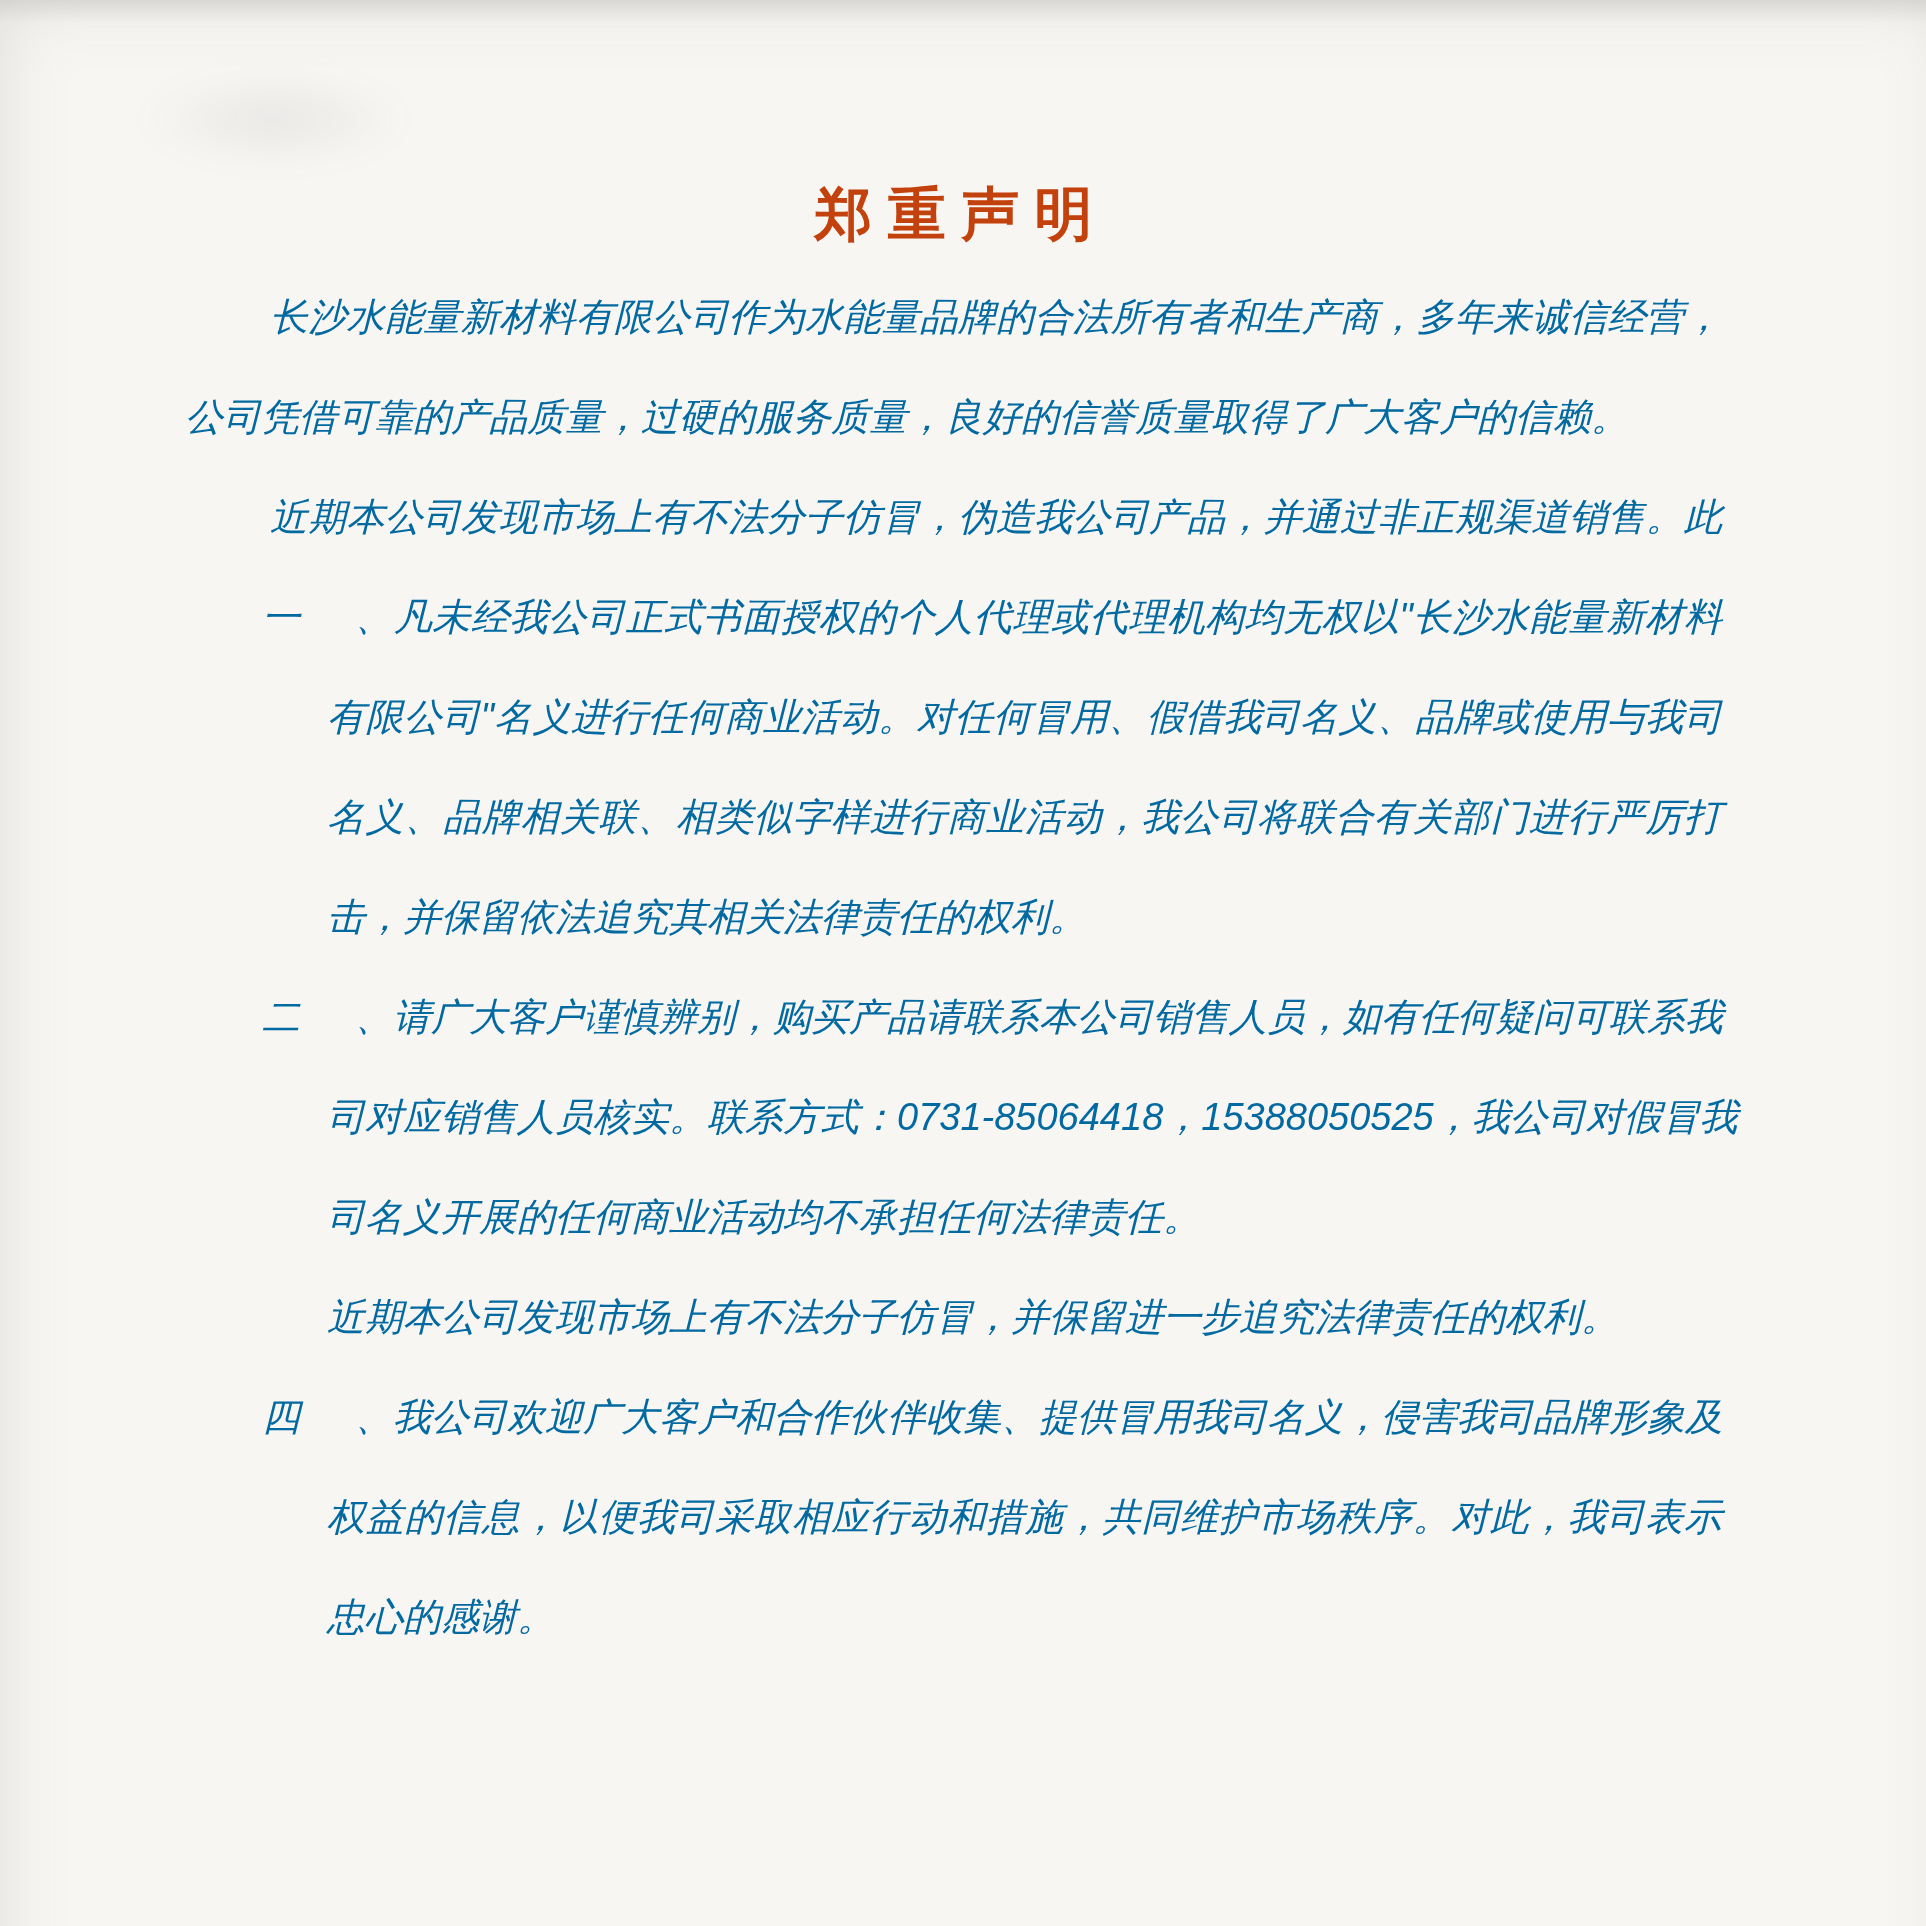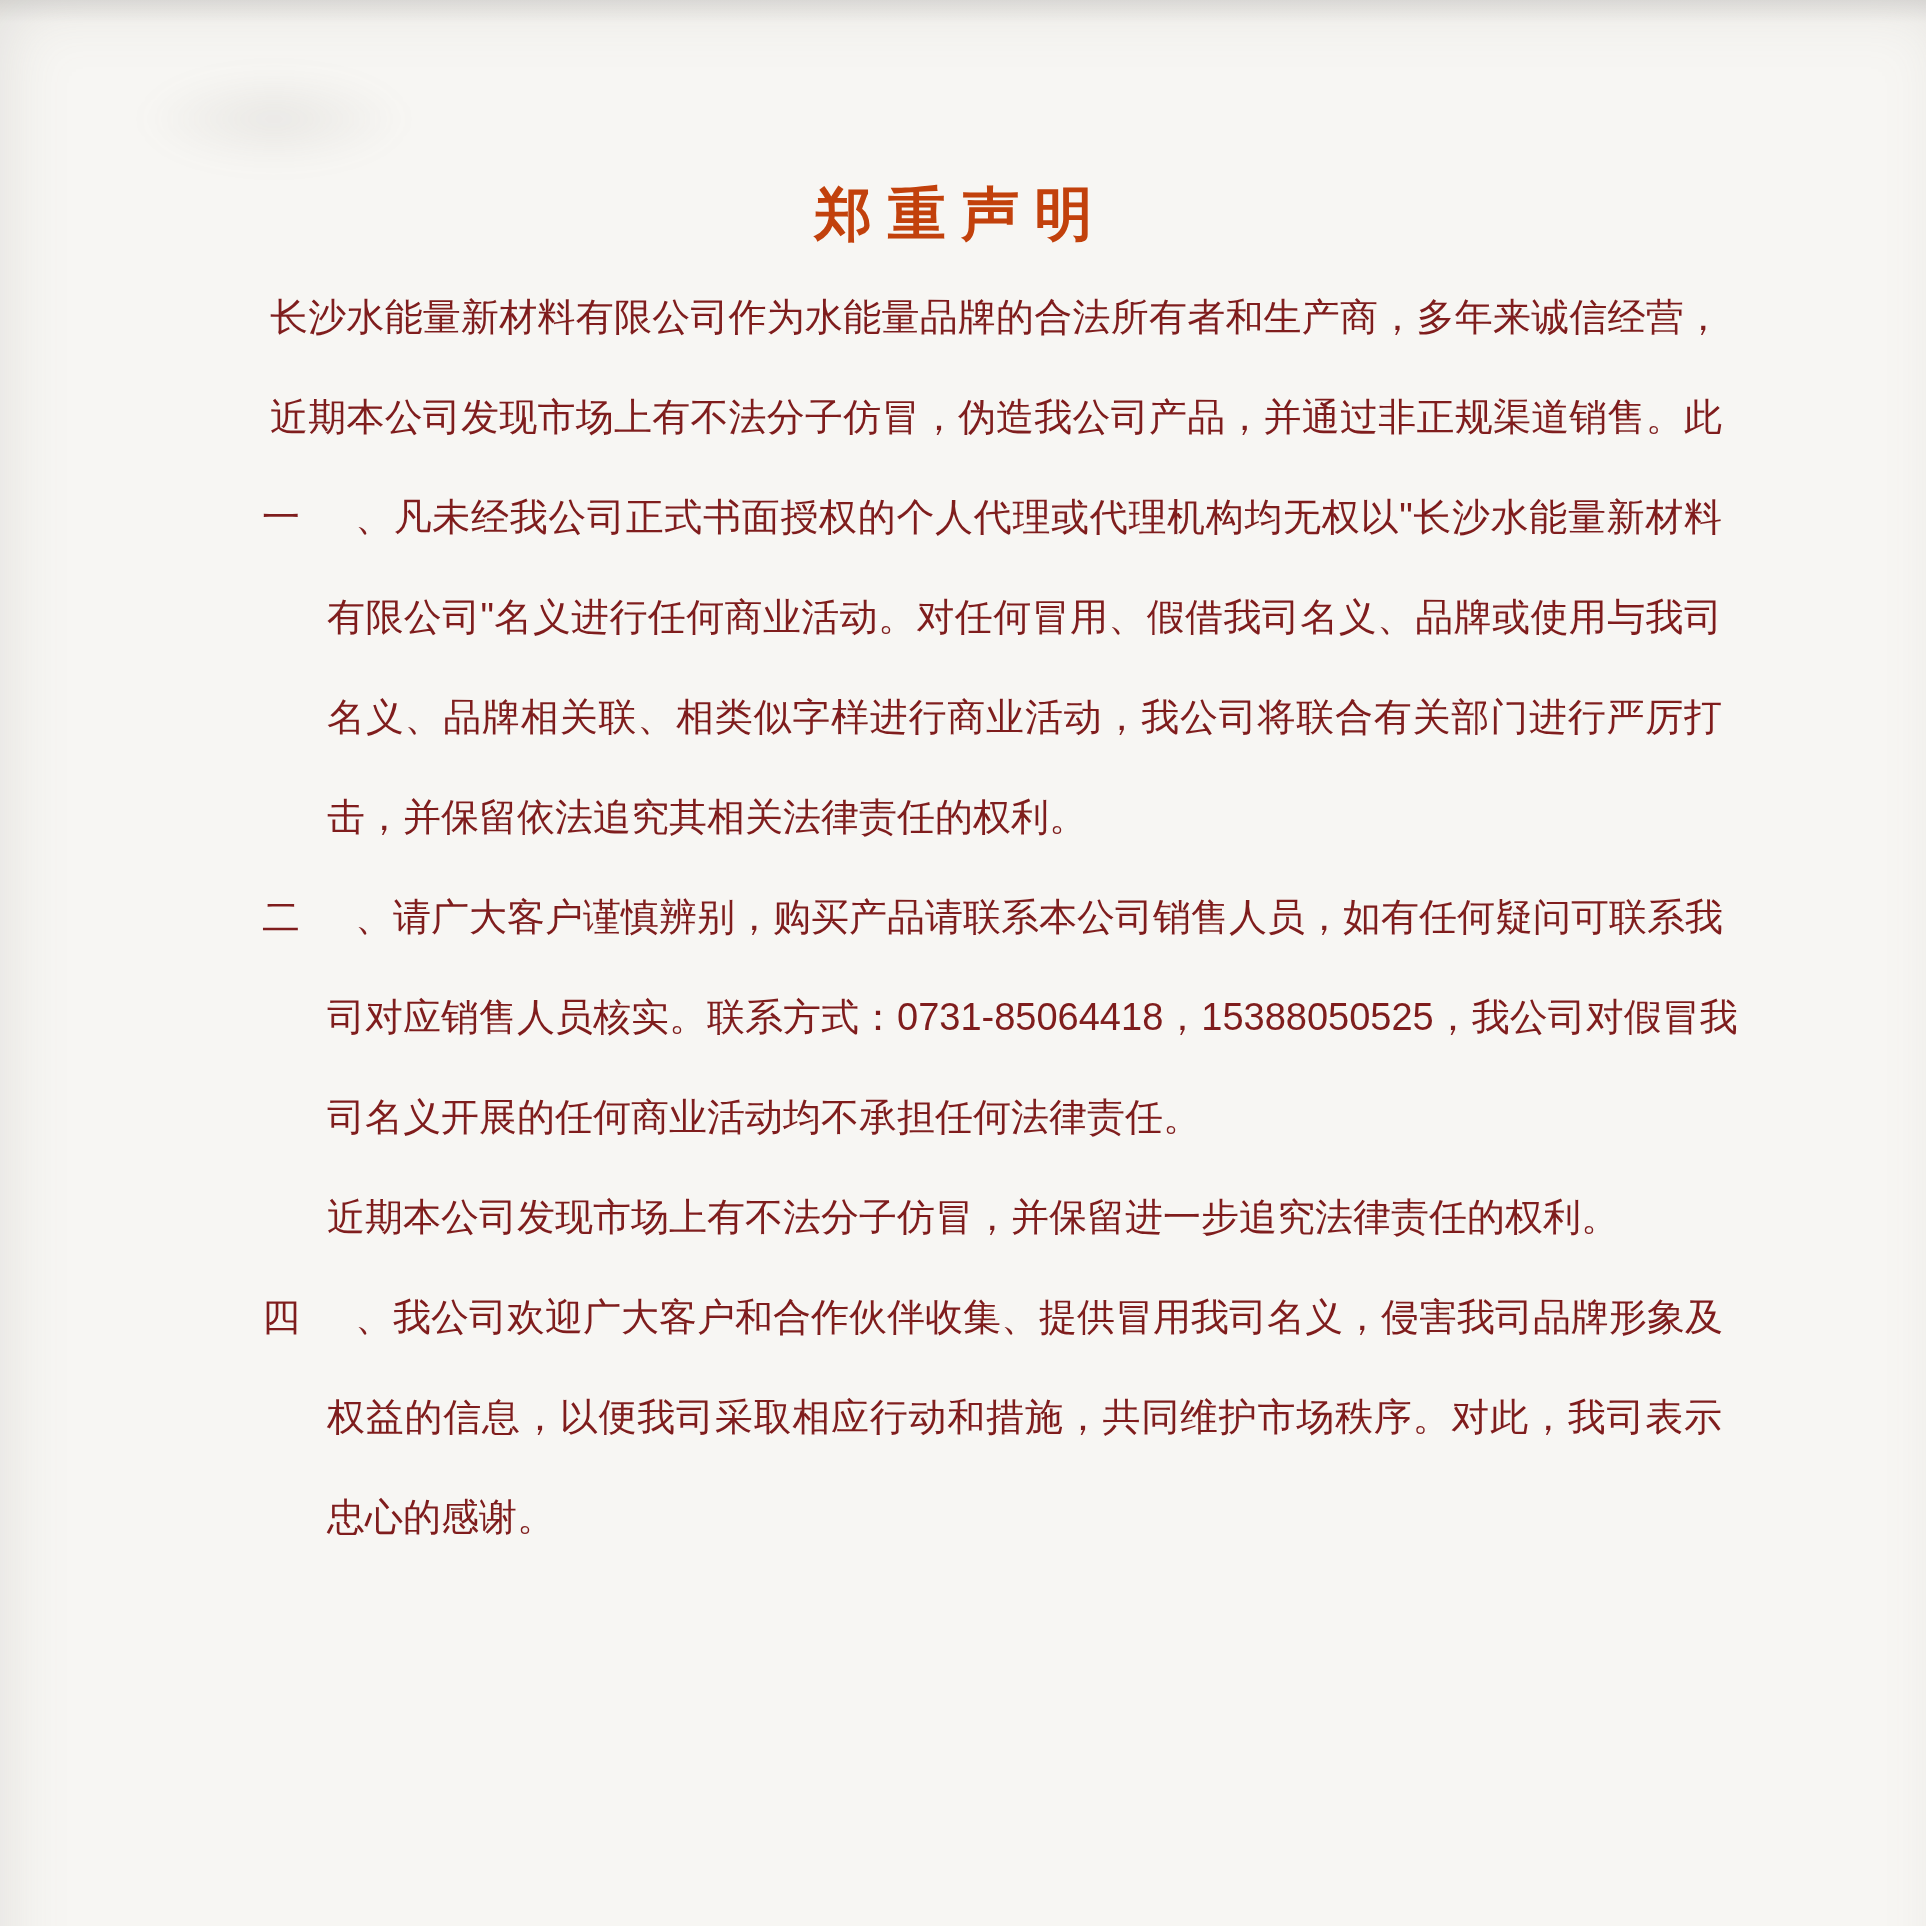--- a/index.html
+++ b/index.html
@@ -25,37 +25,39 @@
     filter: blur(11.6px); pointer-events: none;
   }
 
   .doc-title {
     font-size: 58px; font-weight: bold; color: #c2410c;
     text-align: center; letter-spacing: 15.4px; text-indent: 15.4px;
     line-height: 77px; margin: 0 0 15.4px 0;
   }
 
   .line {
-    font-size: 38px; line-height: 100px; color: #7f1d1d;
+    font-size: 38px; line-height: 100px; color: #0369a1;
     white-space: nowrap;
+    font-style: italic;
   }
   .line.fill { text-align: justify; text-align-last: justify; }
   .pf { margin-left: 85px; }   
   .pc { margin-left: 0; }       
   .if { margin-left: 77px; }   
   .ic { margin-left: 142px; }   
   .num { display: inline-block; width: 131px; }
 </style>
 </head>
 <body>
 
 <h1 class="doc-title">郑重声明</h1>
 
 <div>
     <div class="line pf fill">长沙水能量新材料有限公司作为水能量品牌的合法所有者和生产商，多年来诚信经营，</div>
+    <div class="line pc">公司凭借可靠的产品质量，过硬的服务质量，良好的信誉质量取得了广大客户的信赖。</div>
     <div class="line pf fill">近期本公司发现市场上有不法分子仿冒，伪造我公司产品，并通过非正规渠道销售。此</div>
     <div class="line if fill"><span class="num">一、</span>凡未经我公司正式书面授权的个人代理或代理机构均无权以"长沙水能量新材料</div>
     <div class="line ic fill">有限公司"名义进行任何商业活动。对任何冒用、假借我司名义、品牌或使用与我司</div>
     <div class="line ic fill">名义、品牌相关联、相类似字样进行商业活动，我公司将联合有关部门进行严厉打</div>
     <div class="line ic">击，并保留依法追究其相关法律责任的权利。</div>
     <div class="line if fill"><span class="num">二、</span>请广大客户谨慎辨别，购买产品请联系本公司销售人员，如有任何疑问可联系我</div>
     <div class="line ic fill">司对应销售人员核实。联系方式：0731-85064418，15388050525，我公司对假冒我</div>
     <div class="line ic">司名义开展的任何商业活动均不承担任何法律责任。</div>
     <div class="line ic">近期本公司发现市场上有不法分子仿冒，并保留进一步追究法律责任的权利。</div>
     <div class="line if fill"><span class="num">四、</span>我公司欢迎广大客户和合作伙伴收集、提供冒用我司名义，侵害我司品牌形象及</div>

